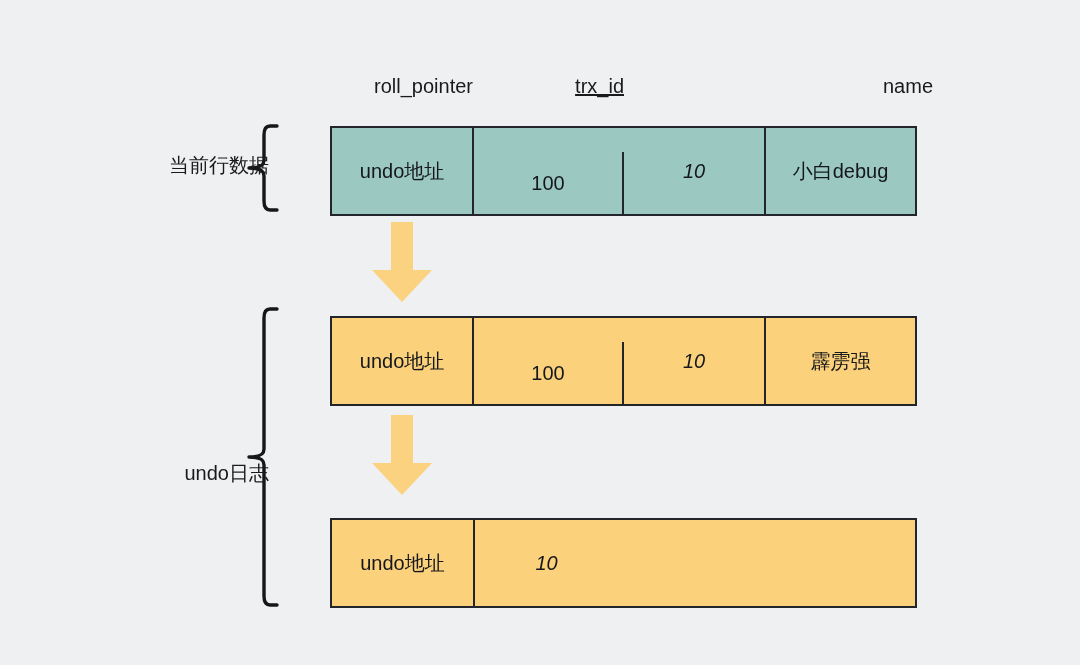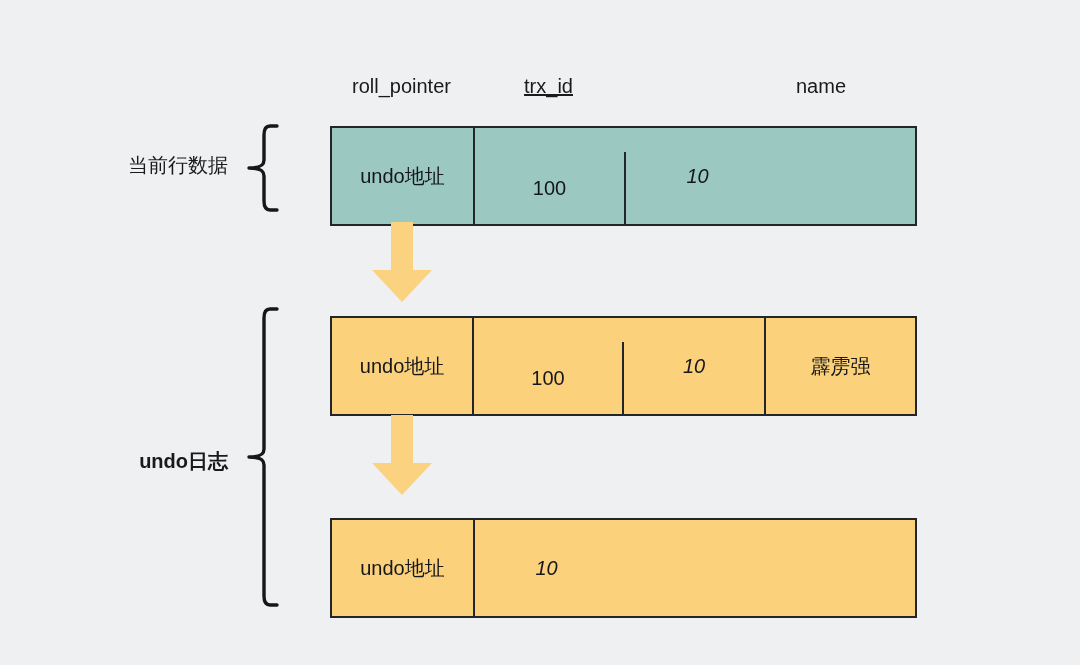--- a/index.html
+++ b/index.html
@@ -20,32 +20,32 @@
     width: 1080px;
     height: 665px;
   }
 
   
   .col-header {
     position: absolute;
     top: 70px;
     height: 32px;
     line-height: 32px;
-    text-align: center;
+    text-align: right;
     font-size: 20px;
     color: #1a1a1a;
     white-space: nowrap;
   }
 
   
   .row {
     position: absolute;
     left: 330px;
     width: 587px;
-    height: 100px;
+    height: 90px;
     box-sizing: border-box;
     display: flex;
     border: 2px solid #22252a;
   }
   .row.teal  { background: #9bc9c2; }
   .row.amber { background: #fbd17c; }
 
   .cell {
     box-sizing: border-box;
     display: flex;
@@ -97,35 +97,37 @@
   }
   .brace svg { display: block; }
 
   
   .side-label {
     position: absolute;
     text-align: right;
     font-size: 20px;
     color: #1a1a1a;
     white-space: nowrap;
+    padding-left: 41px;
   }
 </style>
 </head>
 <body>
 
 <div id="canvas">
 
   <div class="col-header" style="left:330px; width:143px;">roll_pointer</div>
   <div class="col-header" style="left:473px; width:151px;text-decoration:underline;">trx_id</div>
-  <div class="col-header" style="left:746px; width:150px;">name</div>
+  <div class="col-header" style="left:783px; width:150px;">name</div>
 
   <div class="row teal" style="top:126px;">
     <div class="cell c0">undo地址</div>
     <div class="cell c1">100</div>
     <div class="cell c2">10</div>
+    <div class="cell c3">小白debug</div>
   </div>
 
   <div class="arrow" style="top:222px;">
     <div class="shaft"></div>
     <div class="head"></div>
   </div>
 
   <div class="row amber" style="top:316px;">
     <div class="cell c0">undo地址</div>
     <div class="cell c1">100</div>
@@ -151,15 +153,15 @@
   </div>
 
   <div class="brace" style="top:305px;">
     <svg width="34" height="304" viewBox="0 0 34 304">
       <path d="M31 4 H24 C19 4 18 8 18 13 V144 C18 149 15 152 3 152
                C15 152 18 155 18 160 V291 C18 296 19 300 24 300 H31" fill="none" stroke="#15171a" stroke-width="3.4" stroke-linecap="round" stroke-linejoin="round"></path>
     </svg>
   </div>
 
   <div class="side-label" style="left:0; width:228px; top:152px;">当前行数据</div>
-  <div class="side-label" style="left:0; width:228px; top:448px;font-weight:bold;">undo日志</div>
+  <div class="side-label" style="left:0; width:228px; top:460px;">undo日志</div>
 
 </div>
 
 </body></html>

